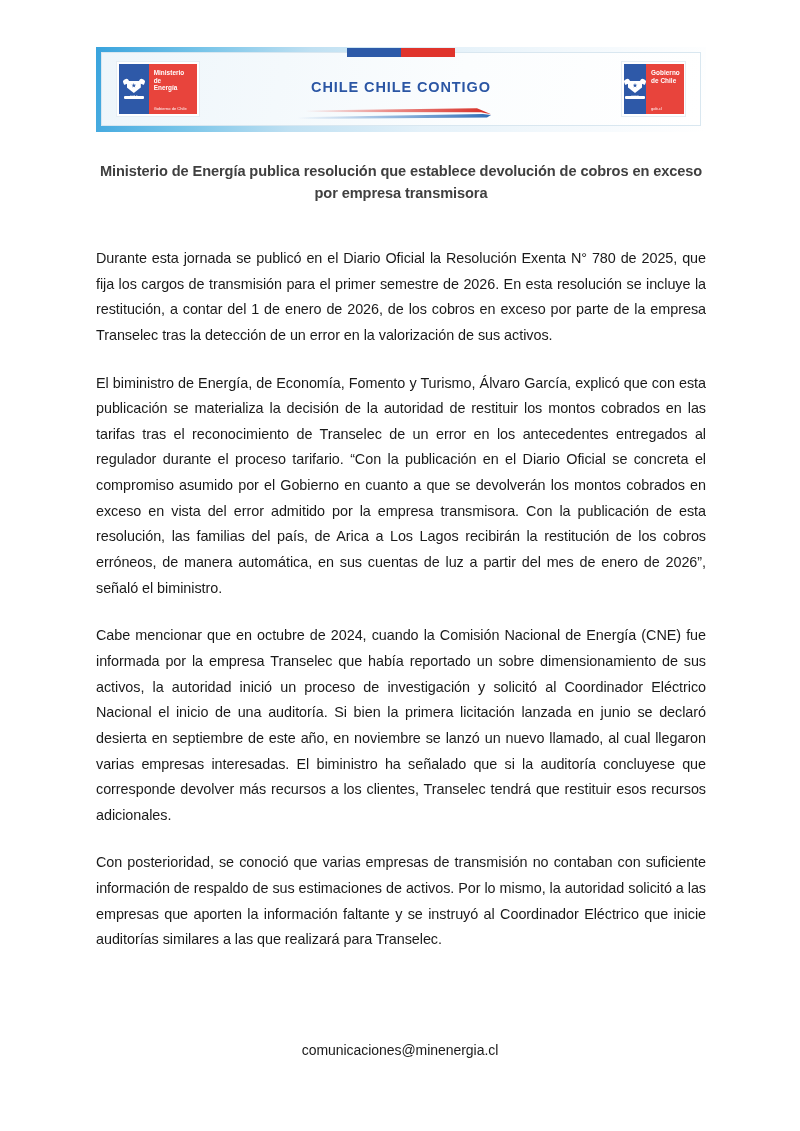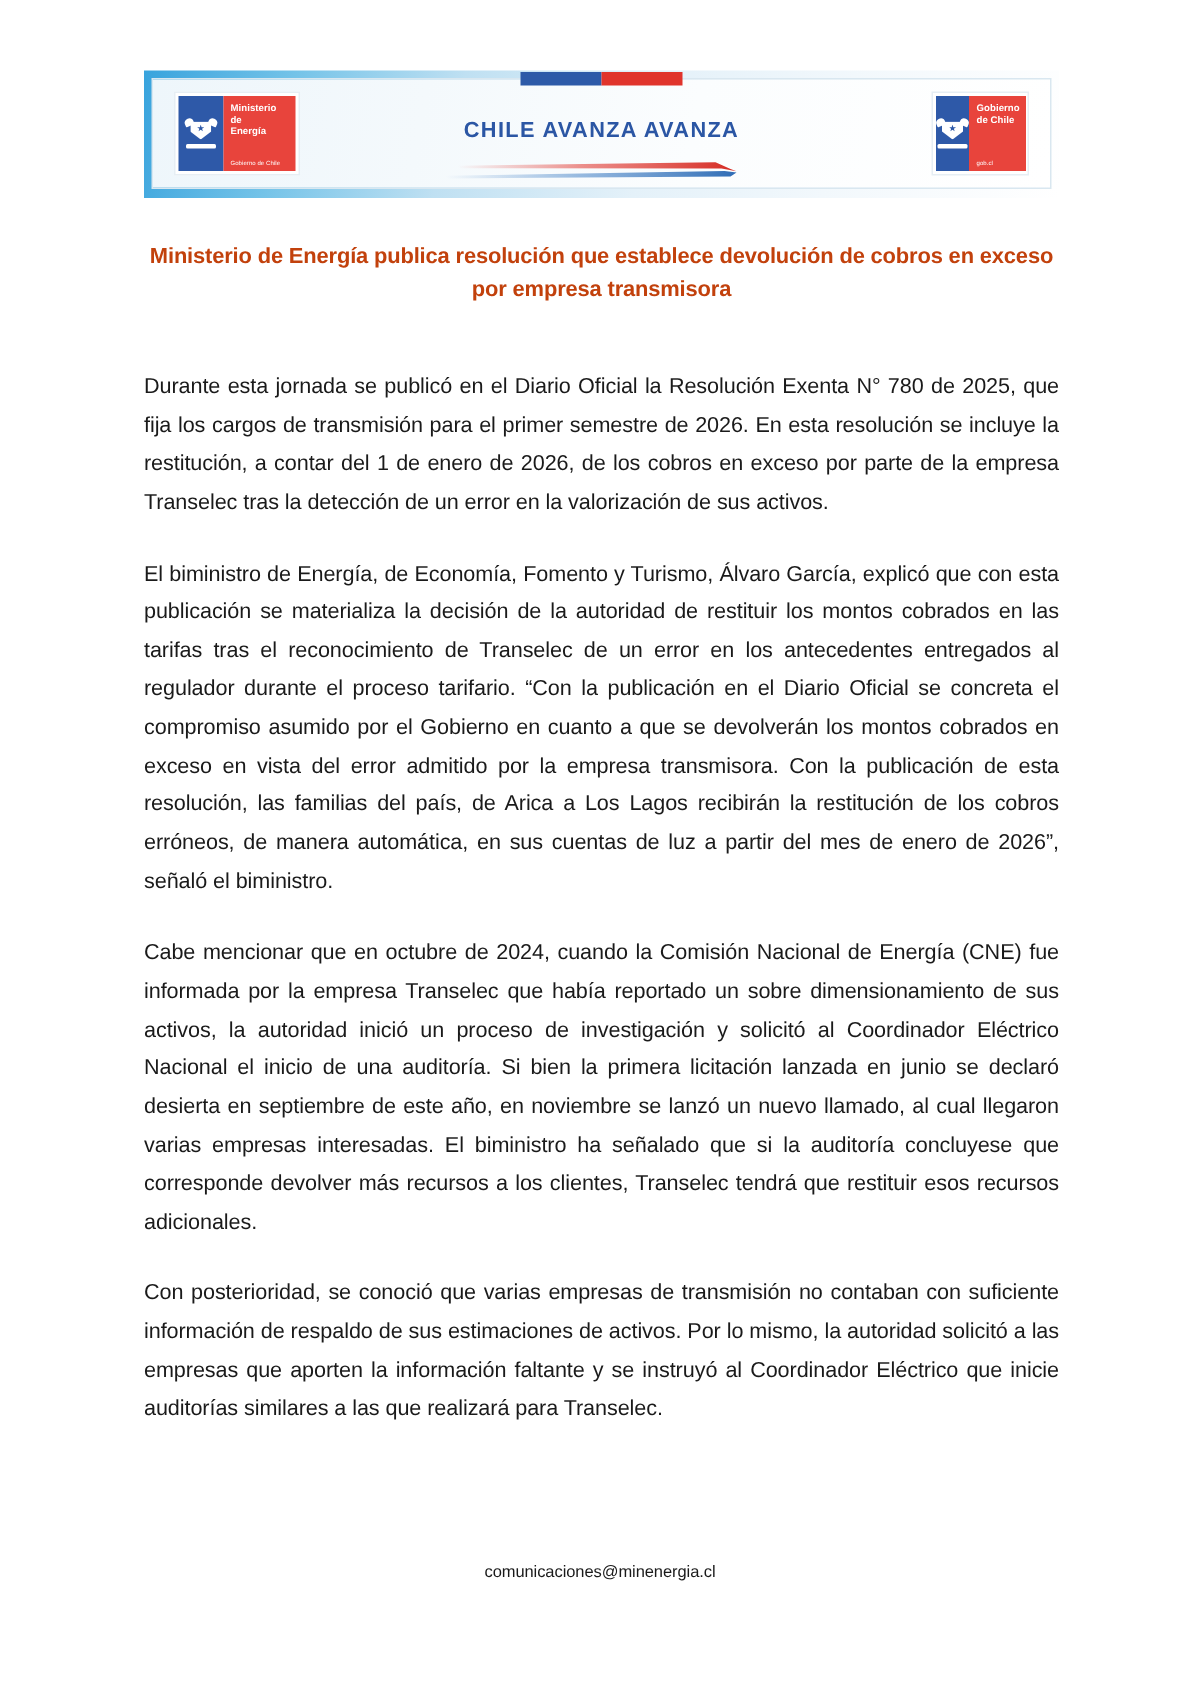--- a/index.html
+++ b/index.html
@@ -191,21 +191,21 @@
   
   .doc-title {
     position: absolute;
     left: 96px;
     top: 150px;
     width: 610px;
     text-align: center;
     font-size: 14.6px;
     font-weight: bold;
     line-height: 1.55;
-    color: #c2410c;
+    color: #404040;
     letter-spacing: -0.1px;
   }
 
   .body-copy {
     position: absolute;
     left: 96px;
     top: 228px;
     width: 610px;
     margin-top: 18px;
   }
@@ -218,21 +218,21 @@
     color: #1a1a1a;
     letter-spacing: -0.05px;
   }
   .body-copy p:last-child { margin-bottom: 0; }
 
   .footer-email {
     position: absolute;
     left: 0; right: 0;
     top: 1042px;
     text-align: center;
-    font-size: 11px;
+    font-size: 14px;
     color: #1a1a1a;
     letter-spacing: -0.05px;
   }
 </style>
 </head>
 <body>
 
 <div class="page">
 
   <div class="banner-wrap">
@@ -257,21 +257,21 @@
           </div>
           <div class="logo-red">
             <div class="logo-title">
               <span>Ministerio de</span><br>
               <span>Energía</span>
             </div>
             <div class="logo-sub">Gobierno de Chile</div>
           </div>
         </div>
 
-        <div class="slogan">CHILE AVANZA AVANZA</div>
+        <div class="slogan">CHILE CHILE CONTIGO</div>
 
         <svg class="swoosh" viewBox="0 0 220 20">
           <defs>
             <linearGradient id="gRed" x1="0" y1="0" x2="1" y2="0">
               <stop offset="0%" stop-color="#e0342c" stop-opacity="0"></stop>
               <stop offset="45%" stop-color="#e0342c" stop-opacity="0.55"></stop>
               <stop offset="100%" stop-color="#d52b23" stop-opacity="1"></stop>
             </linearGradient>
             <linearGradient id="gBlue" x1="0" y1="0" x2="1" y2="0">
               <stop offset="0%" stop-color="#4a86c8" stop-opacity="0"></stop>

